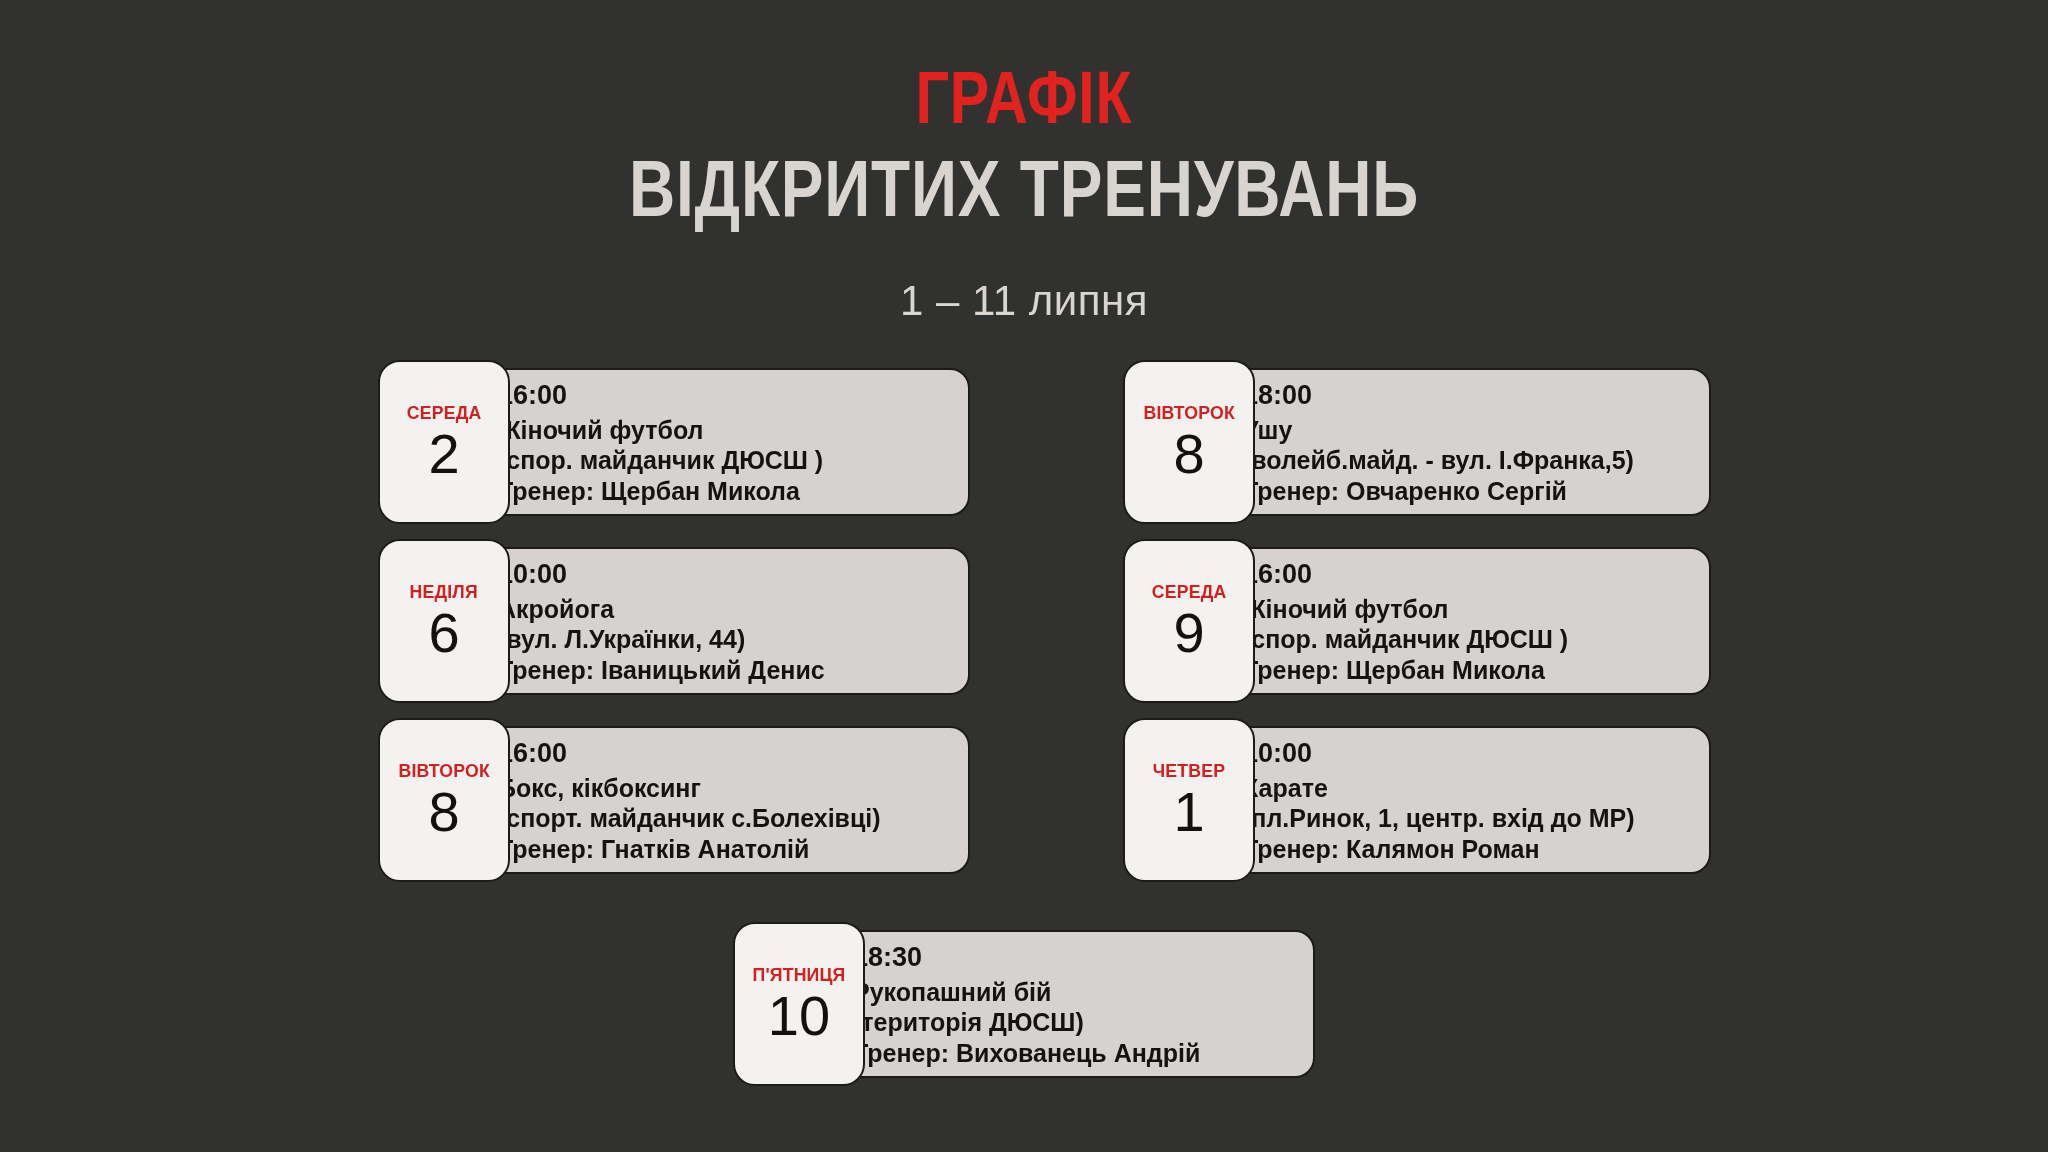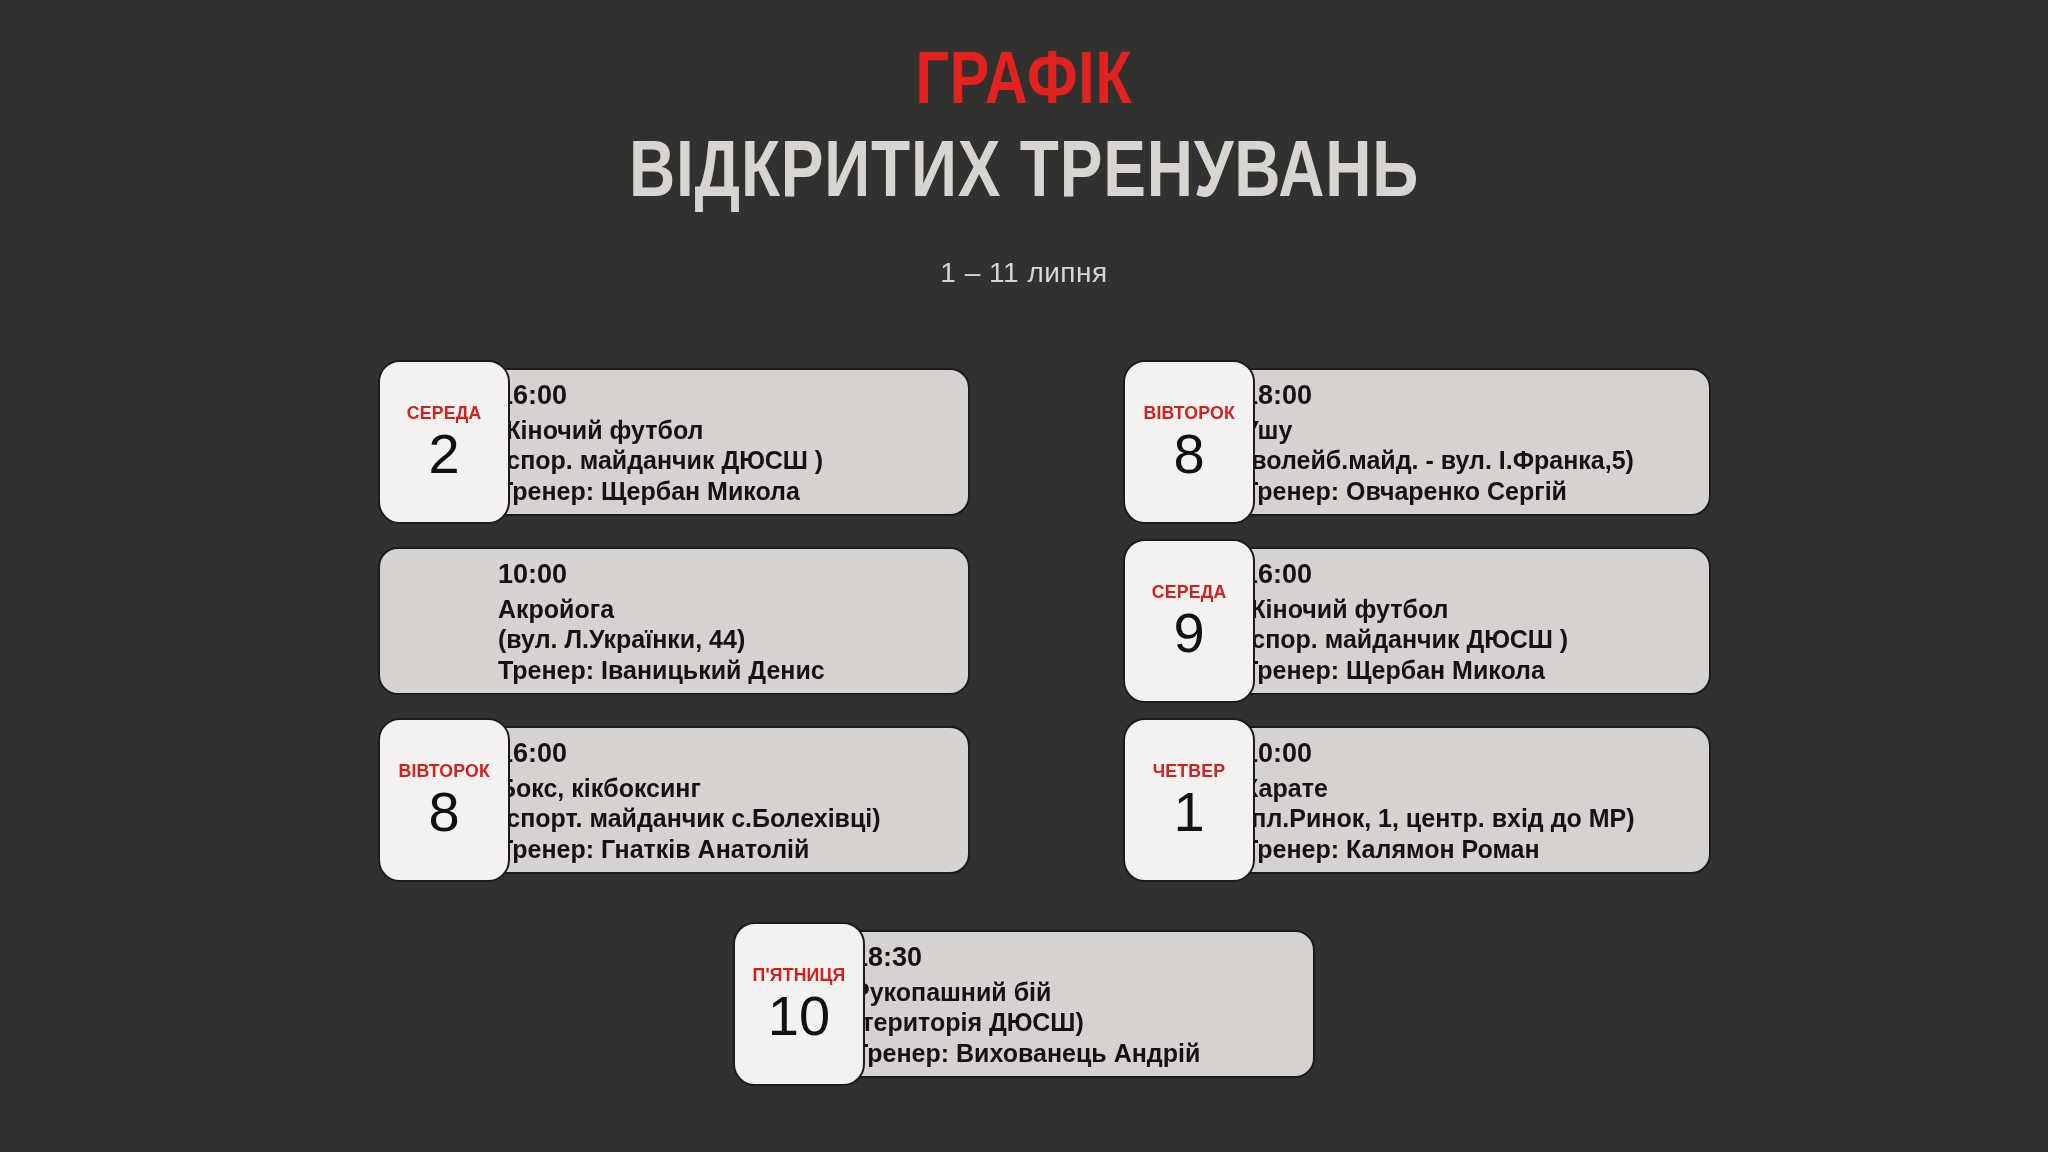--- a/index.html
+++ b/index.html
@@ -19,21 +19,21 @@
   .poster {
     position: relative;
     width: 2048px;
     height: 1152px;
     box-sizing: border-box;
   }
 
   
   .header {
     width: 100%;
-    padding-top: 42px;
+    padding-top: 62px;
     text-align: center;
   }
   .title-main {
     font-family: "Liberation Sans Narrow", "Liberation Sans", sans-serif;
     font-weight: 700;
     font-size: 74px;
     line-height: 0.98;
     letter-spacing: 1px;
     color: #e2221f;
     transform: scaleX(0.80);
@@ -49,21 +49,21 @@
     letter-spacing: 1px;
     color: #d8d5d1;
     transform: scaleX(0.80);
     transform-origin: center center;
     margin: 14px 0 0 0;
     white-space: nowrap;
   }
   .title-date {
     font-family: "Liberation Sans", sans-serif;
     font-weight: 400;
-    font-size: 28px;
+    font-size: 42px;
     color: #d9d6d2;
     margin: 48px 0 0 0;
     letter-spacing: 0.5px;
   }
 
   
   .grid {
     position: absolute;
     left: 0;
     top: 368px;
@@ -206,20 +206,24 @@
             <div class="card-line">(волейб.майд. - вул. І.Франка,5)</div>
             <div class="card-line">Тренер: Овчаренко Сергій</div>
           </div>
         </div>
       </div>
     </div>
 
     <div class="row">
       <div class="col-left">
         <div class="card">
+          <div class="day-badge">
+            <span class="day-name">НЕДІЛЯ</span>
+            <span class="day-num">6</span>
+          </div>
           <div class="card-body w-a">
             <div class="card-time">10:00</div>
             <div class="card-line">Акройога</div>
             <div class="card-line">(вул. Л.Українки, 44)</div>
             <div class="card-line">Тренер: Іваницький Денис</div>
           </div>
         </div>
       </div>
       <div class="col-right">
         <div class="card">

